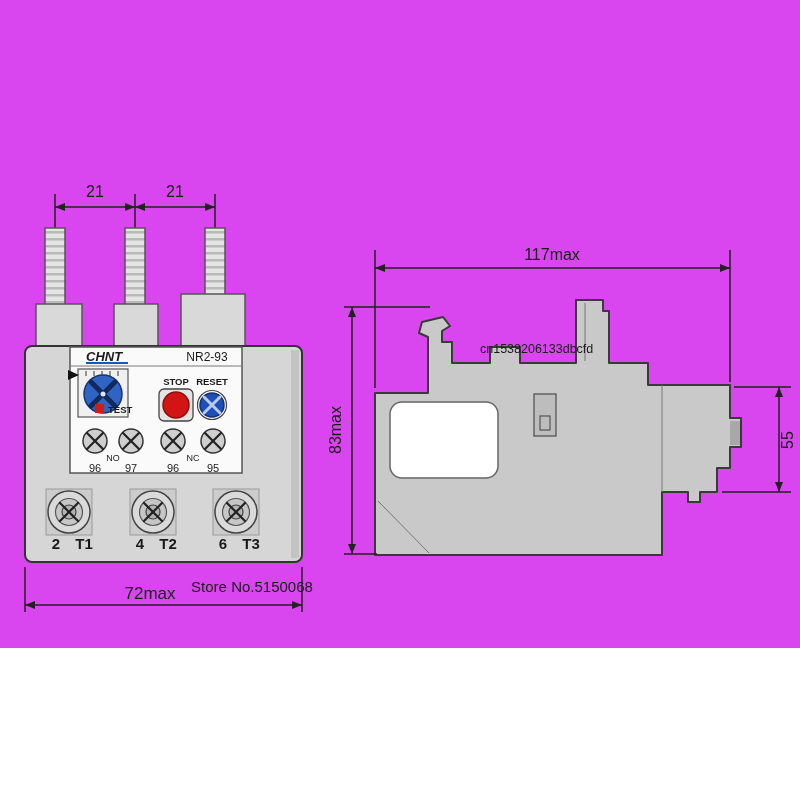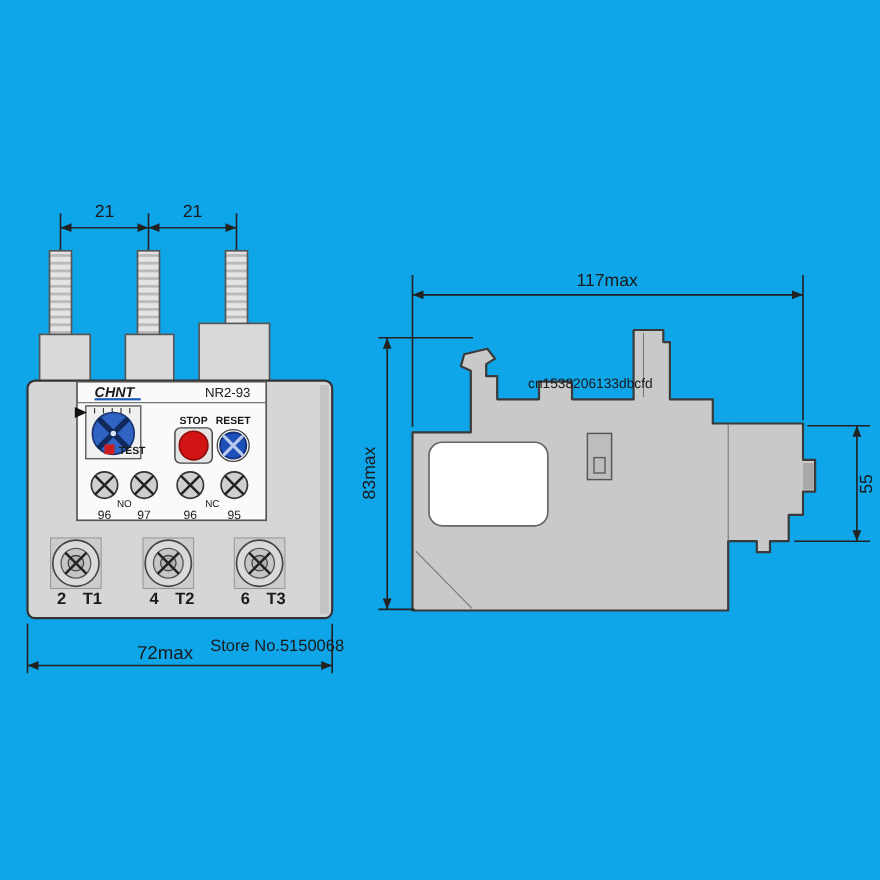--- a/index.html
+++ b/index.html
@@ -1,16 +1,16 @@
 <!DOCTYPE html>
 <html><head>
 <meta charset="utf-8">
 <style>
   html,body{margin:0;padding:0;background:#ffffff}
-  .canvas{width:800px;height:800px;position:relative;background:#0ea5e9;overflow:hidden}
+  .canvas{width:800px;height:648px;position:relative;background:#d946ef;overflow:hidden}
   svg{display:block}
   svg text{font-family:"Liberation Sans","DejaVu Sans",sans-serif;fill:#1a1a1a}
   .dimline line{stroke:#222222;stroke-width:1.5;fill:none}
   .arr{fill:#222222}
   .dimtext{font-size:16px}
   .thin{stroke:#777777;stroke-width:1;fill:none}
   .outline{fill:#c9c9c9;stroke:#3a3a3a;stroke-width:2;stroke-linejoin:round}
   .pin{fill:url(#ribs);stroke:#555555;stroke-width:1.5}
   .base{fill:#d9d9d9;stroke:#555555;stroke-width:1.5}
   .screwx{stroke:#222222;stroke-width:2.2;stroke-linecap:round}

